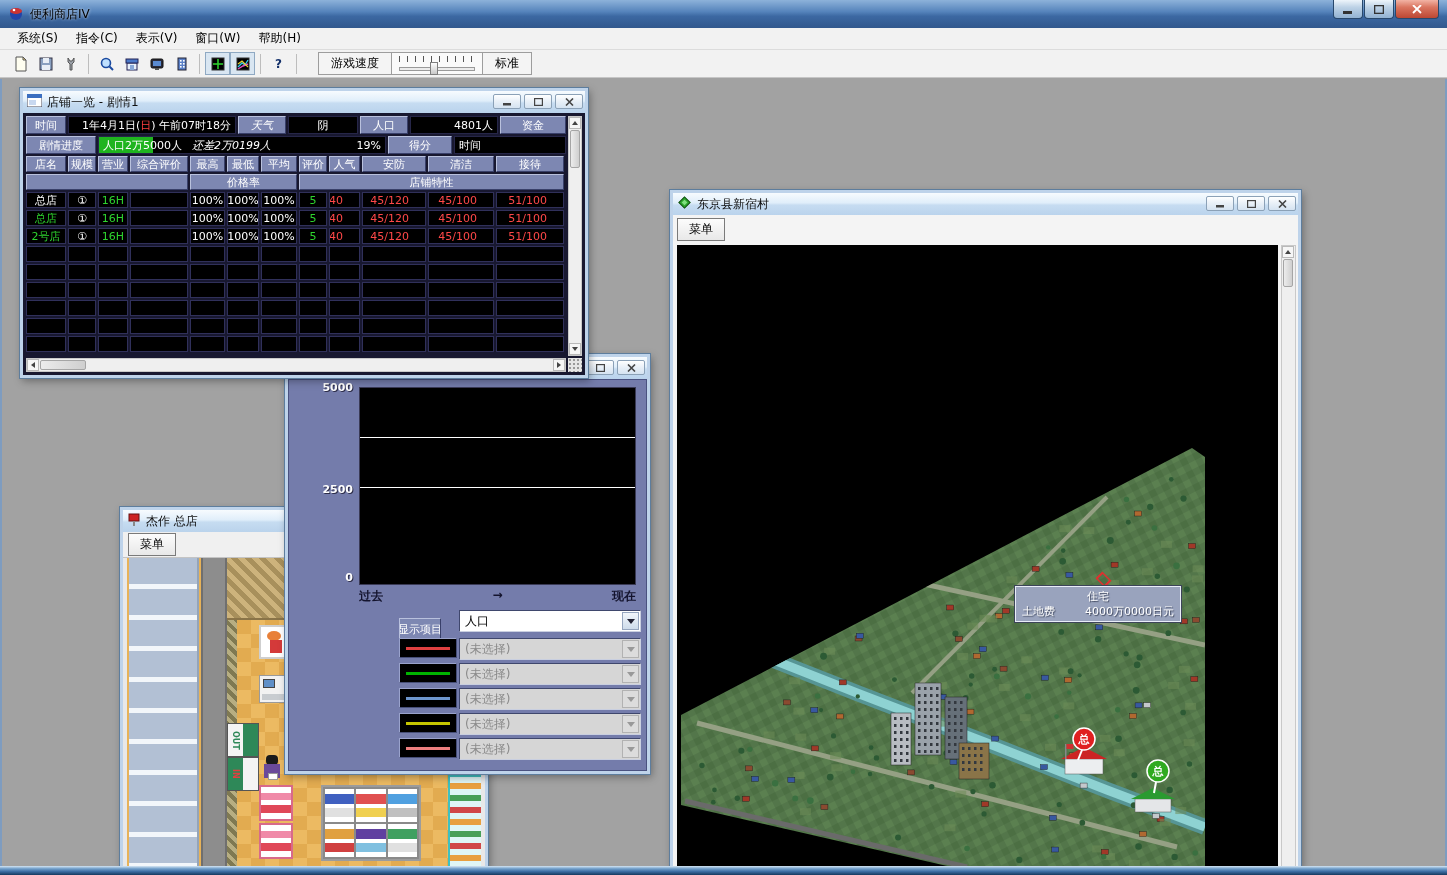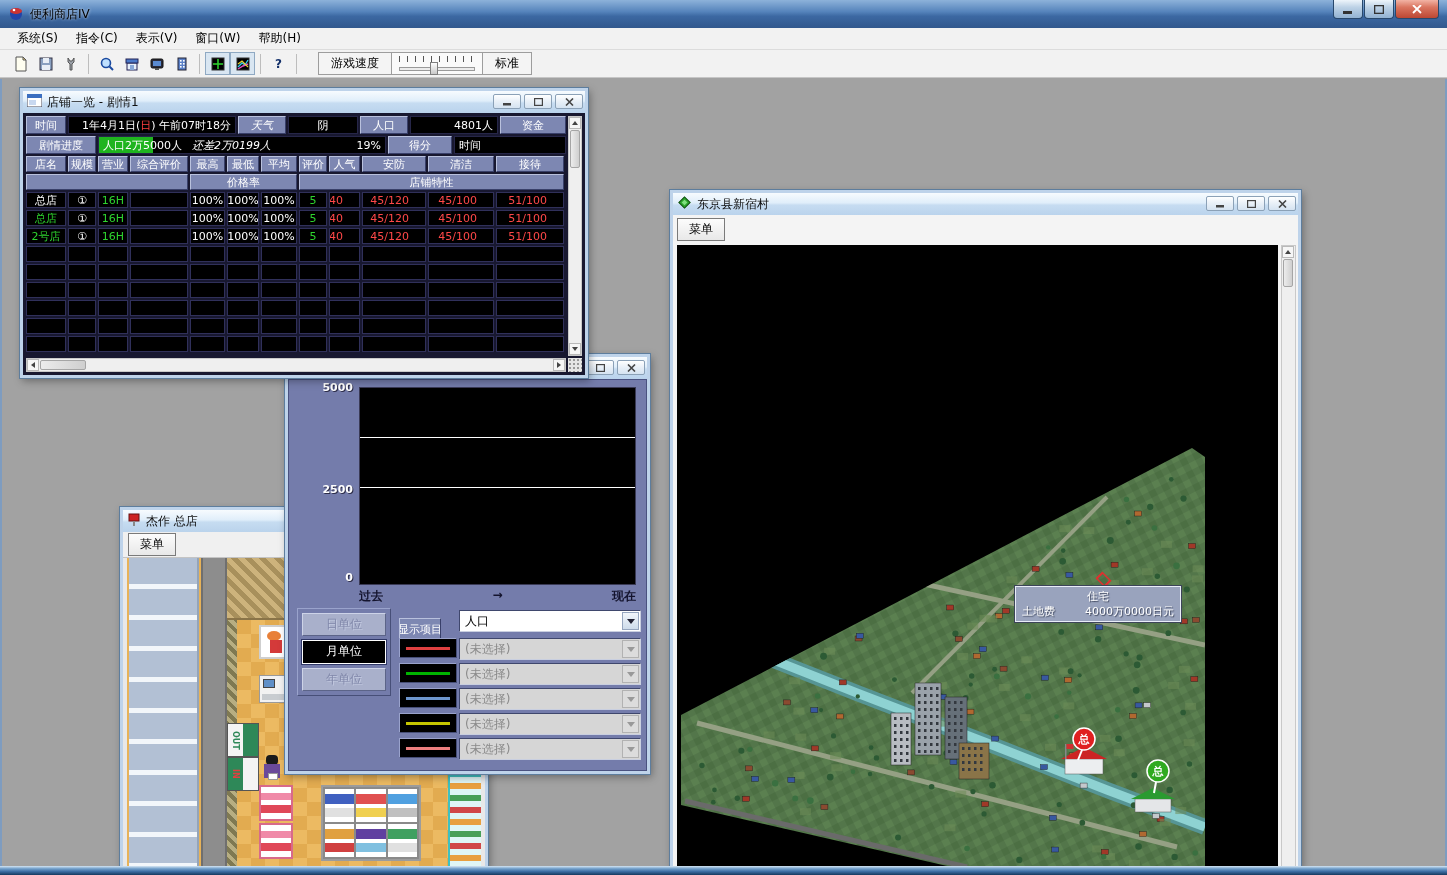--- a/index.html
+++ b/index.html
@@ -362,25 +362,20 @@
       <div class="ylab" style="top:103px;">2500</div>
       <div class="ylab" style="top:191px;">0</div>
       <div class="plot">
         <div class="gl" style="top:49px;"></div>
         <div class="gl" style="top:99px;"></div>
       </div>
       <div class="xrow">
         <span>过去</span>
         <span>→</span>
         <span>现在</span>
-      </div>
-      <div class="unit-panel">
-        <div class="unit-btn unit-disabled">日单位</div>
-        <div class="unit-btn unit-active">月单位</div>
-        <div class="unit-btn unit-disabled">年单位</div>
       </div>
       <div class="slabel disp-label">显示项目</div>
       <div class="combo" style="left:170px;top:230px;width:182px;">
         <span>人口</span>
         <div class="arrow">
             <div style="width:0;height:0;border-left:4px solid transparent;border-right:4px solid transparent;border-top:5px solid #223;"></div>
           </div>
       </div>
       <span></span>
     <div class="swatch" style="top: 258px;">

